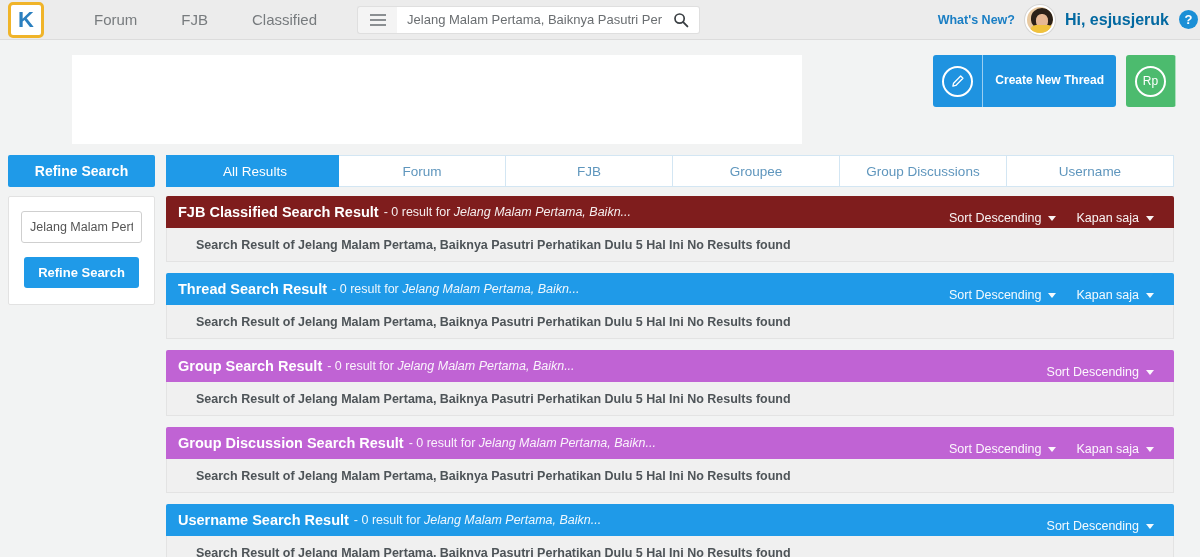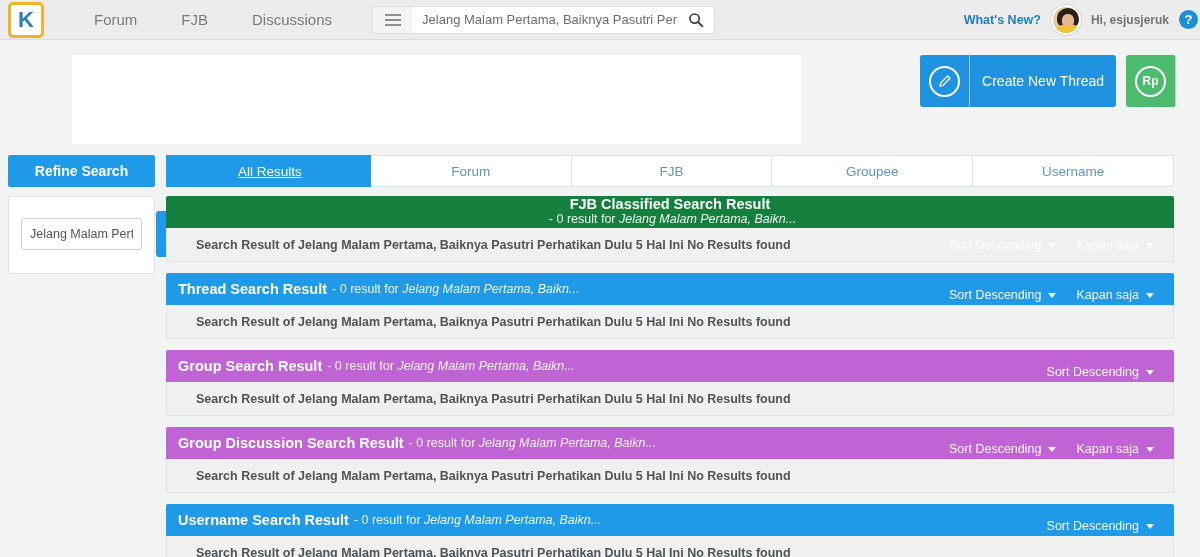--- a/index.html
+++ b/index.html
@@ -66,21 +66,21 @@
     background: #e8c9a0; border: 2px solid #fff;
     box-shadow: 0 0 0 1px #d5d5d5;
     overflow: hidden; position: relative;
   }
   .avatar .hair { position: absolute; left: 4px; top: 1px; width: 22px; height: 20px;
     background: #2b2118; border-radius: 50% 50% 40% 40%; }
   .avatar .face { position: absolute; left: 9px; top: 7px; width: 12px; height: 14px;
     background: #e6b894; border-radius: 45%; }
   .avatar .body { position: absolute; left: 3px; bottom: 0; width: 24px; height: 8px;
     background: #f0c23c; border-radius: 6px 6px 0 0; }
-  .greeting { color: #737373; font-size: 12px; font-weight: bold; white-space: nowrap; }
+  .greeting { color: #0369a1; font-size: 16px; font-weight: bold; white-space: nowrap; }
   .help-icon {
     width: 19px; height: 19px; border-radius: 50%; background: #1b8fd6;
     color: #fff; font-size: 13px; font-weight: bold;
     display: flex; align-items: center; justify-content: center;
     cursor: pointer;
   }
 
   
   .banner-row { position: absolute; top: 41px; left: 0; width: 1200px; height: 110px; }
   .ad-banner {
@@ -91,57 +91,57 @@
   .cta {
     height: 52px; display: flex; align-items: stretch; border-radius: 3px;
     overflow: hidden; cursor: pointer; color: #fff;
   }
   .cta .ico {
     width: 50px; display: flex; align-items: center; justify-content: center;
     border-right: 1px solid rgba(255,255,255,.55);
   }
   .cta .txt {
     display: flex; align-items: center; padding: 0 12px;
-    font-size: 14px; font-weight: normal; line-height: 1.15; text-align: left;
+    font-size: 12px; font-weight: bold; line-height: 1.15; text-align: left;
   }
   .cta-thread { background: #1f93e0; }
   .cta-sell   { background: #4cbb6e; }
   .circle-ico {
     width: 31px; height: 31px; border-radius: 50%;
     border: 2px solid #fff; display: flex; align-items: center; justify-content: center;
-    font-size: 12px; font-weight: bold;
+    font-size: 12px; font-weight: normal;
   }
 
   
   .tabrow { position: absolute; top: 155px; left: 0; width: 1200px; height: 32px; }
   .refine-tab {
     position: absolute; left: 8px; top: 0; width: 147px; height: 32px;
     background: #1f9ae8; color: #fff; font-size: 14px; font-weight: bold;
     display: flex; align-items: center; justify-content: center;
     border-radius: 2px; cursor: pointer;
   }
   .tabs {
     position: absolute; left: 166px; top: 0; width: 1008px; height: 32px;
     display: flex;
   }
   .tab {
     flex: 1; height: 32px; background: #fff; border: 1px solid #d3e6f3;
     border-left: none; color: #5f96bd; font-size: 13.5px;
     display: flex; align-items: center; justify-content: center;
     cursor: pointer;
   }
-  .tab:first-child { border-left: 4px solid #a21caf; text-decoration: underline; }
+  .tab:first-child { border-left: 6px solid #a21caf; }
   .tab.active { background: #1f9ae8; border-color: #1f9ae8; color: #fff; }
 
   
   .sidebar {
     position: absolute; left: 8px; top: 196px; width: 147px;
     background: #fff; border: 1px solid #e2e2e2; border-radius: 2px;
     padding: 14px 12px 16px;
-    display: flex; flex-direction: row; align-items: center; gap: 14px;
+    display: flex; flex-direction: column; align-items: center; gap: 14px;
   }
   .sidebar input.refine-input {
     width: 121px; height: 32px; border: 1px solid #cfcfcf; border-radius: 3px;
     padding: 0 8px; font-size: 12.5px; color: #555; font-family: "Liberation Sans", sans-serif;
     background: #fff; outline: none;
   }
   .refine-submit {
     background: #1f9ae8; color: #fff; border: none; border-radius: 3px;
     font-size: 13px; font-weight: bold; padding: 8px 14px; cursor: pointer;
     font-family: "Liberation Sans", sans-serif;
@@ -169,36 +169,36 @@
   .caret {
     width: 0; height: 0; border-left: 4px solid transparent;
     border-right: 4px solid transparent; border-top: 5px solid rgba(255,255,255,.95);
   }
   .block-body {
     background: #f0f0f0; border: 1px solid #e3e3e3; border-top: none;
     height: 34px; display: flex; align-items: center; padding: 0 29px;
     font-size: 12.5px; font-weight: bold; color: #4e5458; white-space: nowrap;
     overflow: hidden;
   }
-  .c-green  { background: #15803d; flex-direction: column; }
+  .c-green  { background: #7f1d1d; }
   .c-blue   { background: #1f9ae8; }
   .c-purple { background: #c063d4; }
 </style>
 </head>
 <body>
 
 <div class="topbar">
   <div class="logo-box">
     <span>K</span>
   </div>
 
   <div class="nav-links">
     <a class="nav-link" href="#">Forum</a>
     <a class="nav-link" href="#">FJB</a>
-    <a class="nav-link" href="#">Discussions</a>
+    <a class="nav-link" href="#">Classified</a>
   </div>
 
   <div class="search-wrap">
     <div class="burger">
       <i></i>
         <i></i>
         <i></i>
     </div>
     <div class="search-field">Jelang Malam Pertama, Baiknya Pasutri Perh</div>
     <div class="search-btn">
@@ -242,20 +242,21 @@
   </div>
 </div>
 
 <div class="tabrow">
   <div class="refine-tab">Refine Search</div>
   <div class="tabs">
     <div class="tab active">All Results</div>
     <div class="tab">Forum</div>
     <div class="tab">FJB</div>
     <div class="tab">Groupee</div>
+    <div class="tab">Group Discussions</div>
     <div class="tab">Username</div>
   </div>
 </div>
 
 <div class="sidebar">
   <input class="refine-input" type="text" value="Jelang Malam Pert" style="">
   <button class="refine-submit">Refine Search</button>
 </div>
 
 <div class="results">

